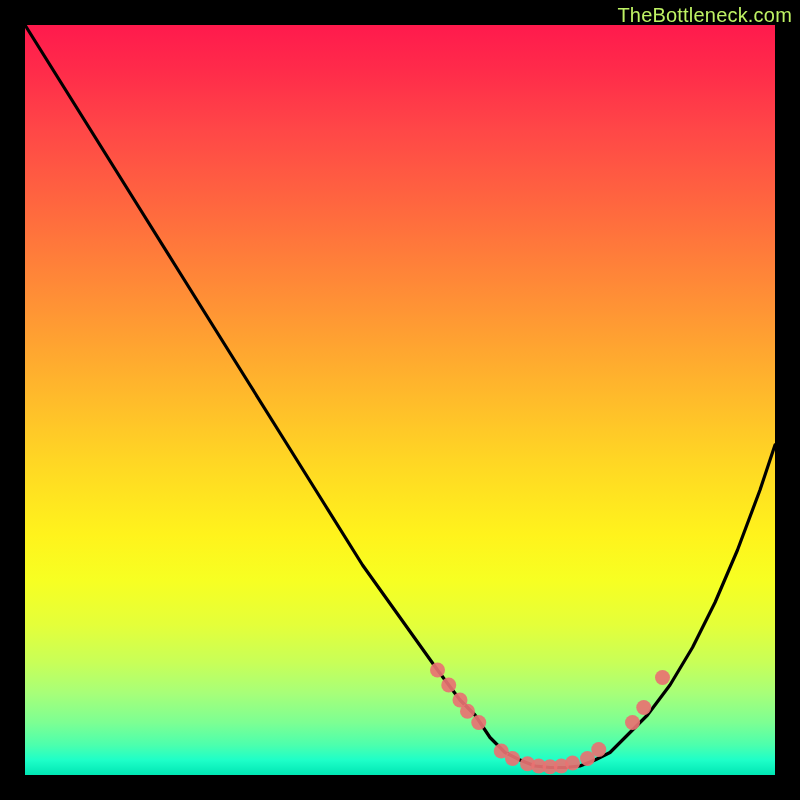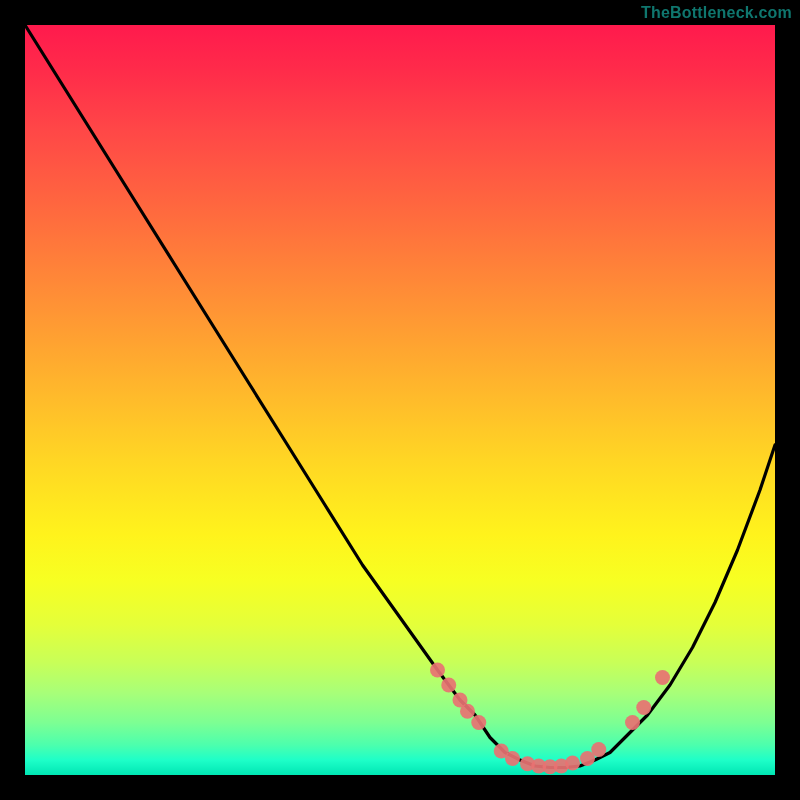--- a/index.html
+++ b/index.html
@@ -43,23 +43,23 @@
       #7dff93 93%,
       #4cffad 96%,
       #1effc8 98%,
       #00e6b4 100%
     );
   }
   .watermark {
     position: absolute;
     top: 4px;
     right: 8px;
-    color: #0f766e;
-    font-size: 16px;
-    font-weight: 700;
+    color: #bef264;
+    font-size: 20px;
+    font-weight: 400;
     letter-spacing: 0.2px;
     user-select: none;
   }
   svg.curve {
     position: absolute;
     left: 0;
     top: 0;
     width: 750px;
     height: 750px;
     overflow: visible;

